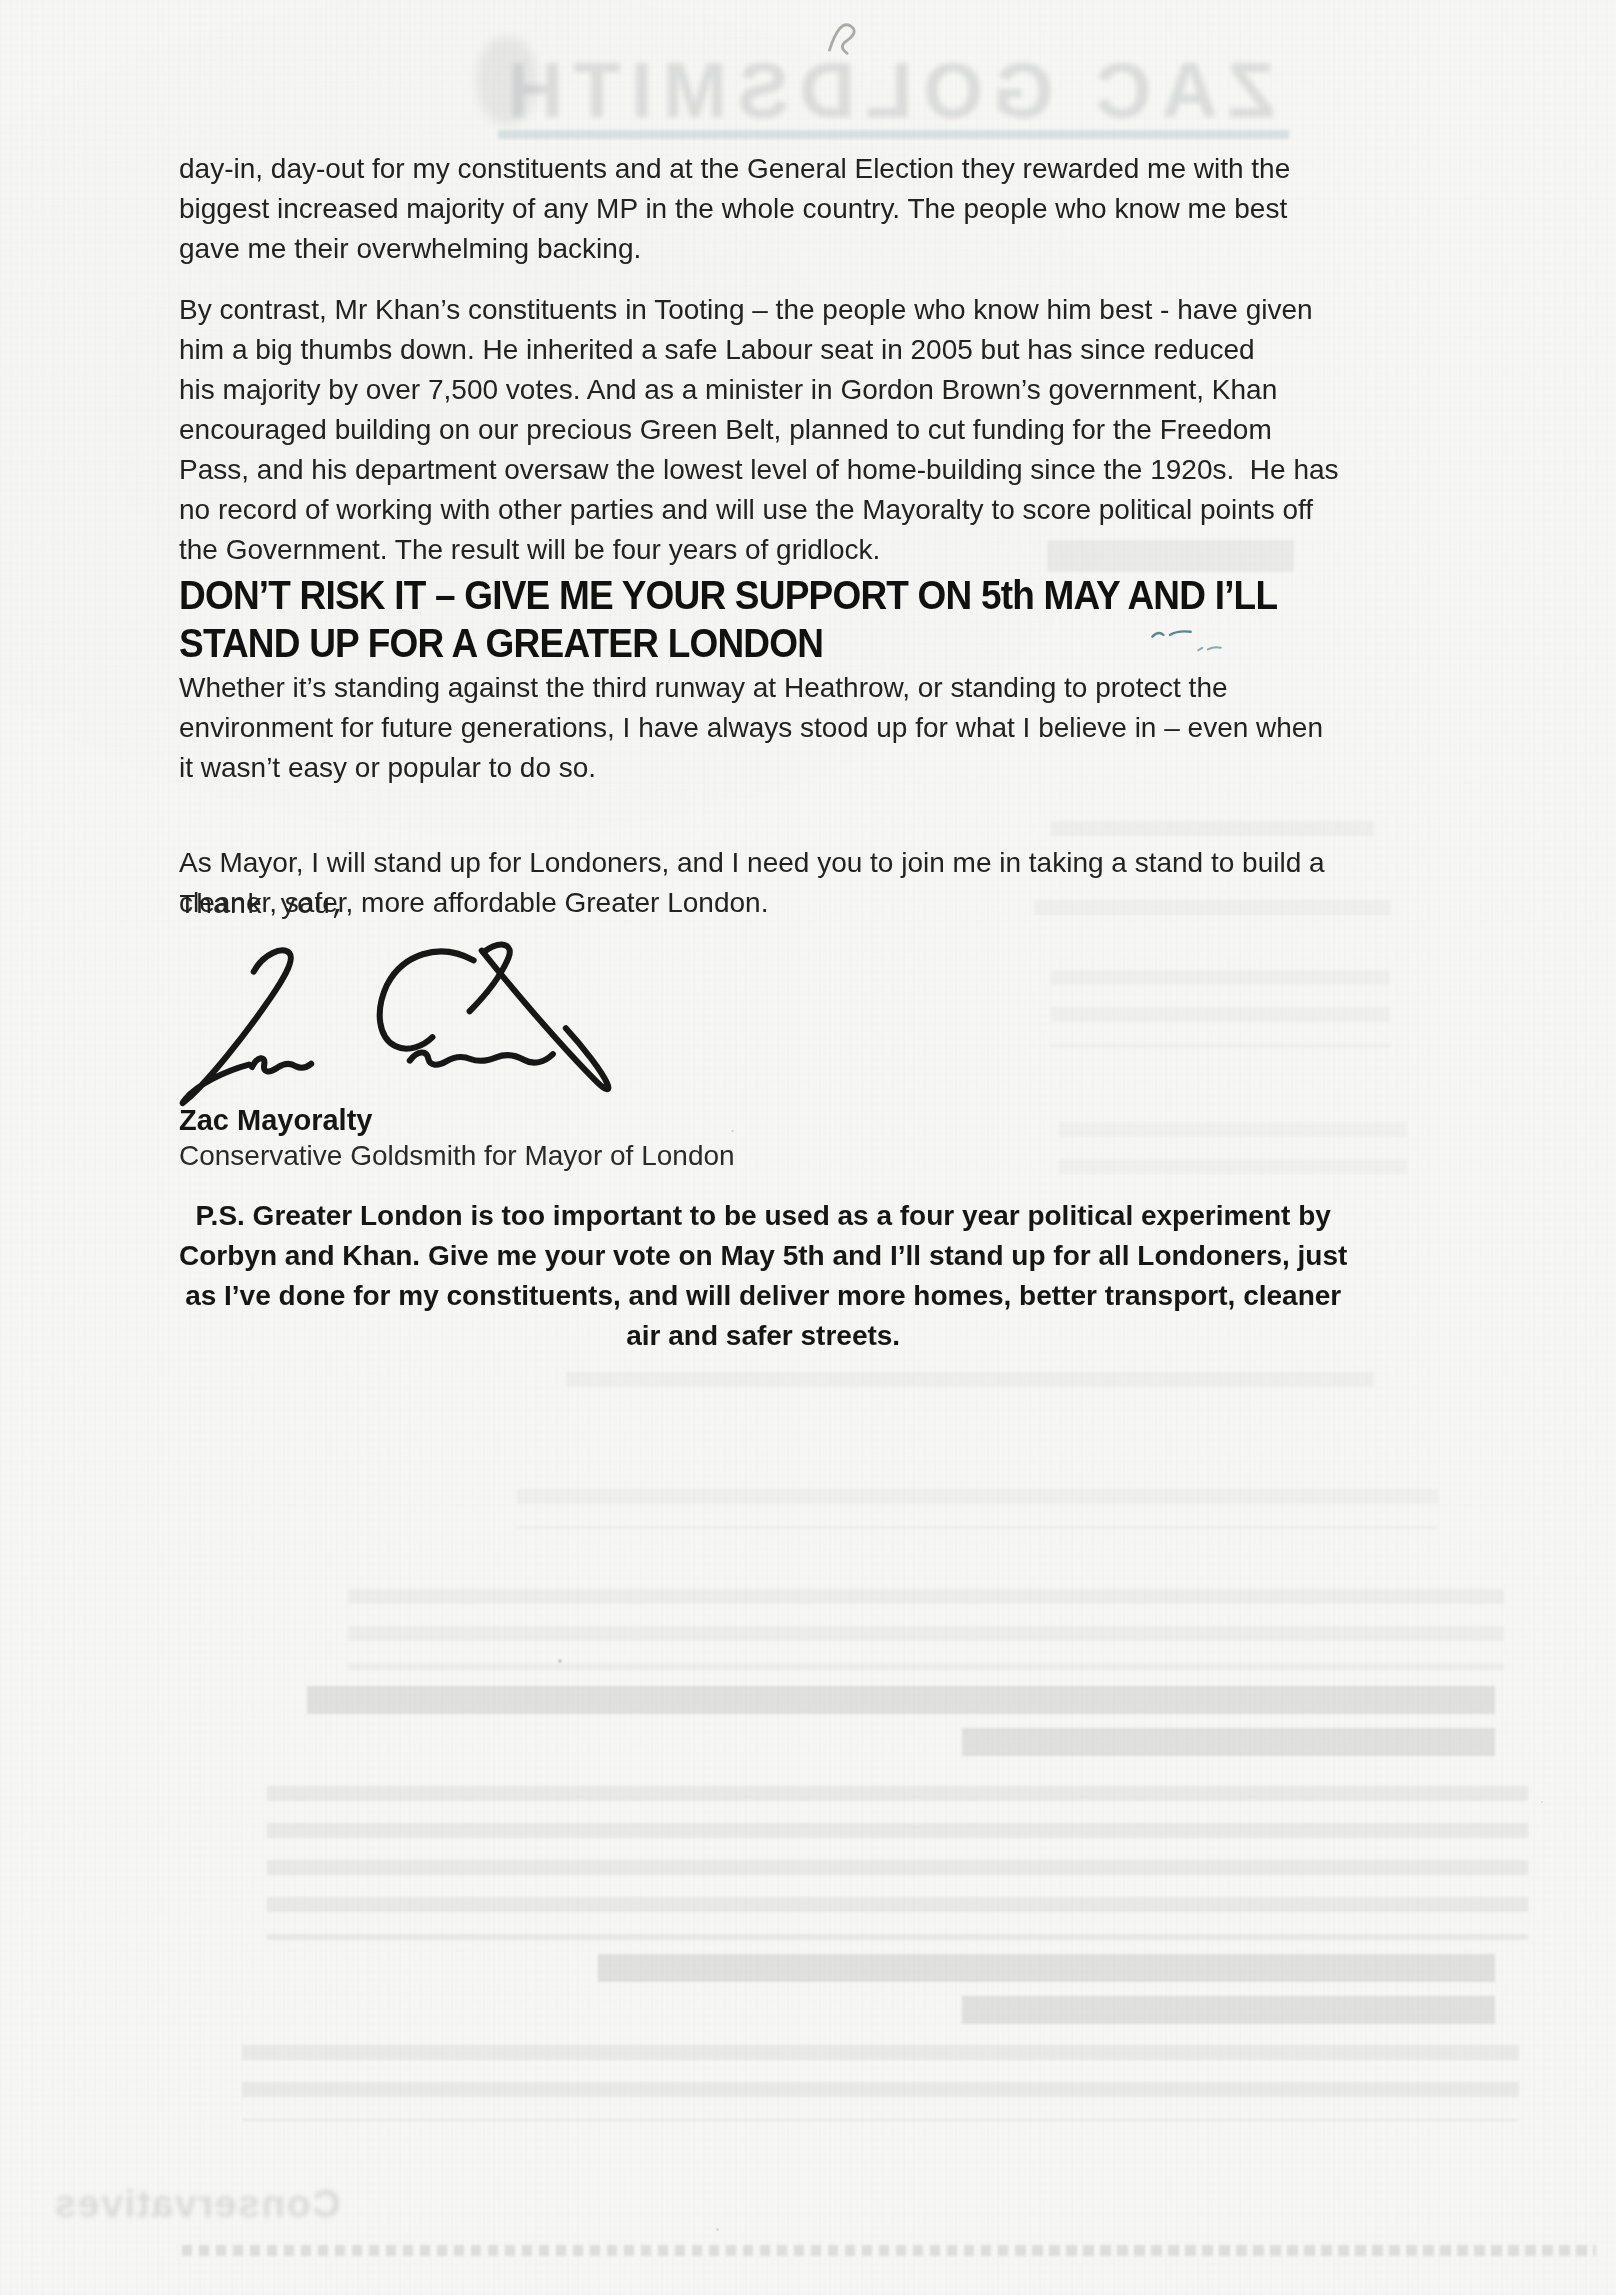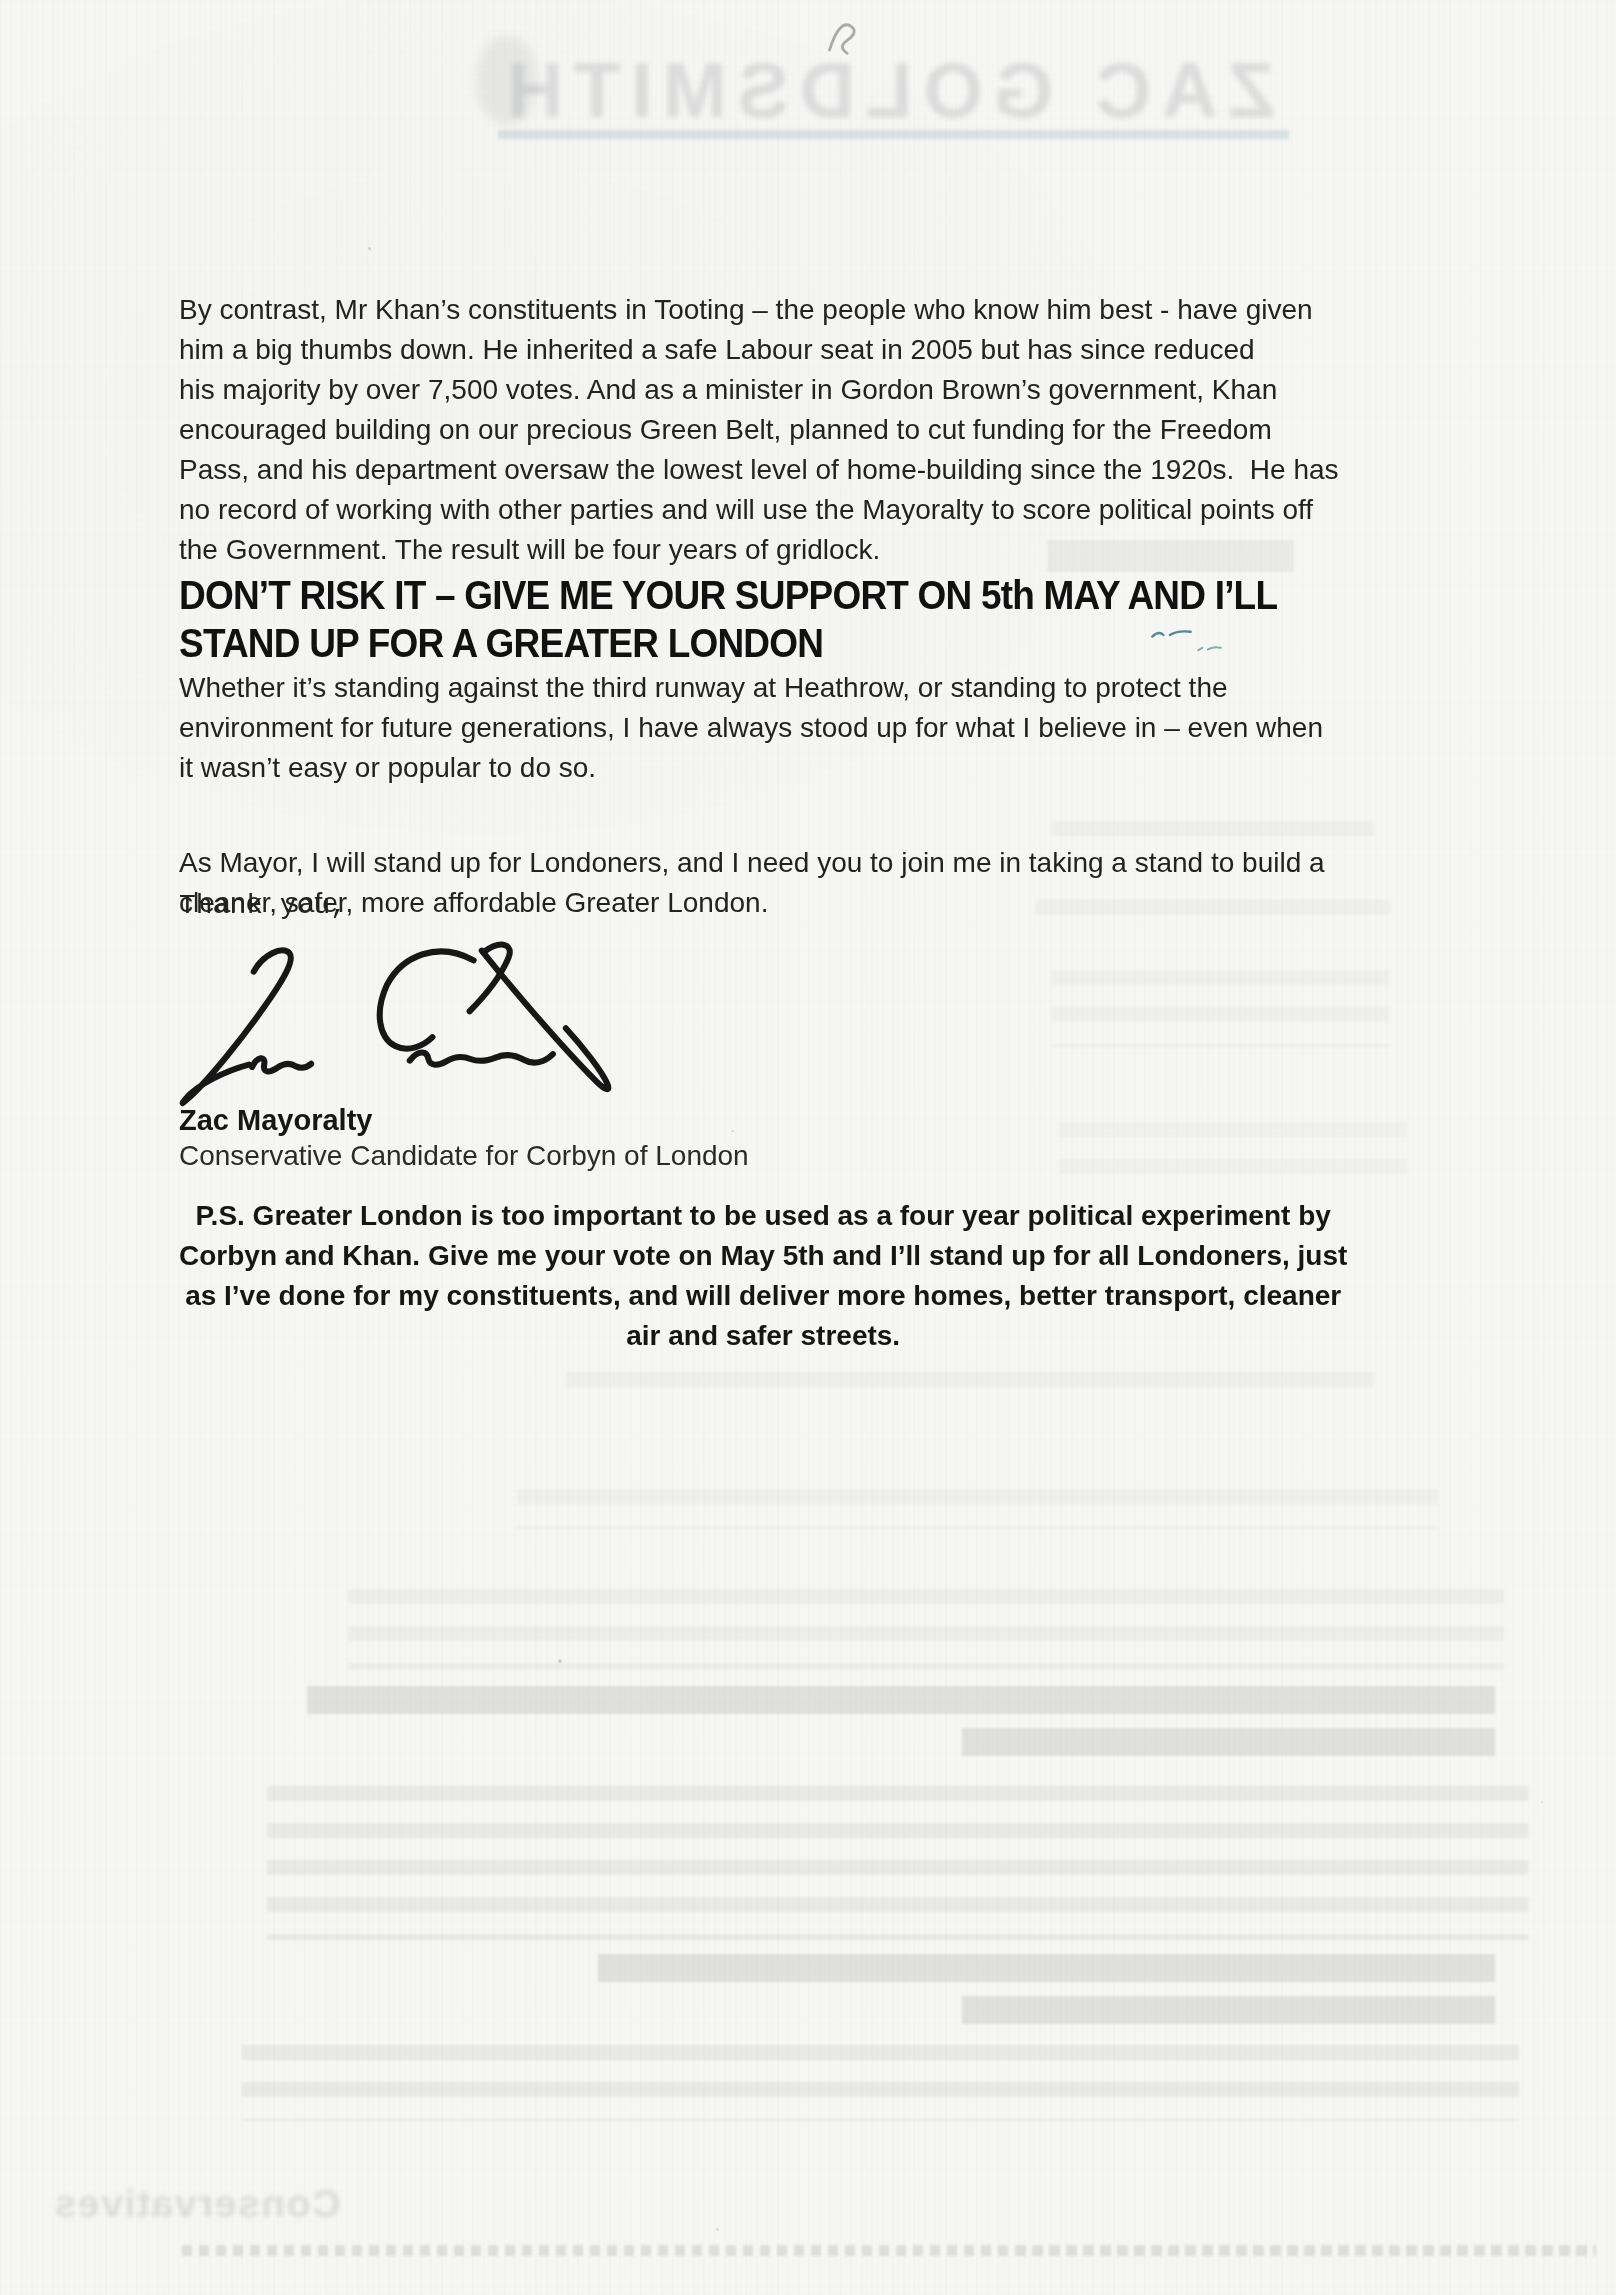--- a/index.html
+++ b/index.html
@@ -90,20 +90,23 @@
   <div class="ghost-bold" style="left:307px;top:1686px;width:1188px;"></div>
   <div class="ghost-bold" style="left:962px;top:1728px;width:533px;"></div>
   <div class="ghost-lines" style="left:267px;top:1786px;width:1261px;height:154px;"></div>
   <div class="ghost-bold" style="left:598px;top:1954px;width:897px;"></div>
   <div class="ghost-bold" style="left:962px;top:1996px;width:533px;"></div>
   <div class="ghost-lines" style="left:242px;top:2045px;width:1277px;height:76px;"></div>
 
   <div class="ghost-brand">Conservatives</div>
   <div class="ghost-smallprint"></div>
 
+  <div class="blk body-text" style="top:149px;">day-in, day-out for my constituents and at the General Election they rewarded me with the
+biggest increased majority of any MP in the whole country. The people who know me best
+gave me their overwhelming backing.</div>
 
   <div class="blk body-text" style="top:290px;">By contrast, Mr Khan’s constituents in Tooting – the people who know him best - have given
 him a big thumbs down. He inherited a safe Labour seat in 2005 but has since reduced
 his majority by over 7,500 votes. And as a minister in Gordon Brown’s government, Khan
 encouraged building on our precious Green Belt, planned to cut funding for the Freedom
 Pass, and his department oversaw the lowest level of home-building since the 1920s.  He has
 no record of working with other parties and will use the Mayoralty to score political points off
 the Government. The result will be four years of gridlock.</div>
 
   <div class="blk heading" style="top:571px;">DON’T RISK IT – GIVE ME YOUR SUPPORT ON 5th MAY AND I’LL
@@ -129,21 +132,21 @@
 
       <path d="M 299 160 c 10 -13 21 -13 23 -2 c 2 9 12 9 22 3 c 10 -6 20 -7 30 -3 c 10 4 22 2 32 -2 c 12 -5 25 -2 34 3 c 12 7 26 3 36 -7"></path>
 
       <path d="M 390 26 C 412 10 428 16 421 33 C 411 57 391 81 373 99"></path>
 
       <path d="M 388 24 C 420 64 482 138 530 186 C 541 197 548 199 543 188 C 537 174 514 144 492 120"></path>
     </svg>
   </div>
 
   <div class="blk name" style="top:1104px;">Zac Mayoralty</div>
-  <div class="blk role" style="top:1140px;">Conservative Candidate for Corbyn of London</div>
+  <div class="blk role" style="top:1140px;">Conservative Goldsmith for Mayor of London</div>
 
   <div class="blk ps-text" style="top:1196px;text-align:center;">P.S. Greater London is too important to be used as a four year political experiment by
 Corbyn and Khan. Give me your vote on May 5th and I’ll stand up for all Londoners, just
 as I’ve done for my constituents, and will deliver more homes, better transport, cleaner
 air and safer streets.</div>
 
   <div class="pen-mark" style="left:1149px;top:627px;">
     <svg width="45" height="16" viewBox="0 0 56 20">
       <path d="M 4 12 q 8 -8 14 -2 M 26 10 q 10 -6 26 -4" stroke="#2f6f74" stroke-width="3" opacity="0.8"></path>
     </svg>

